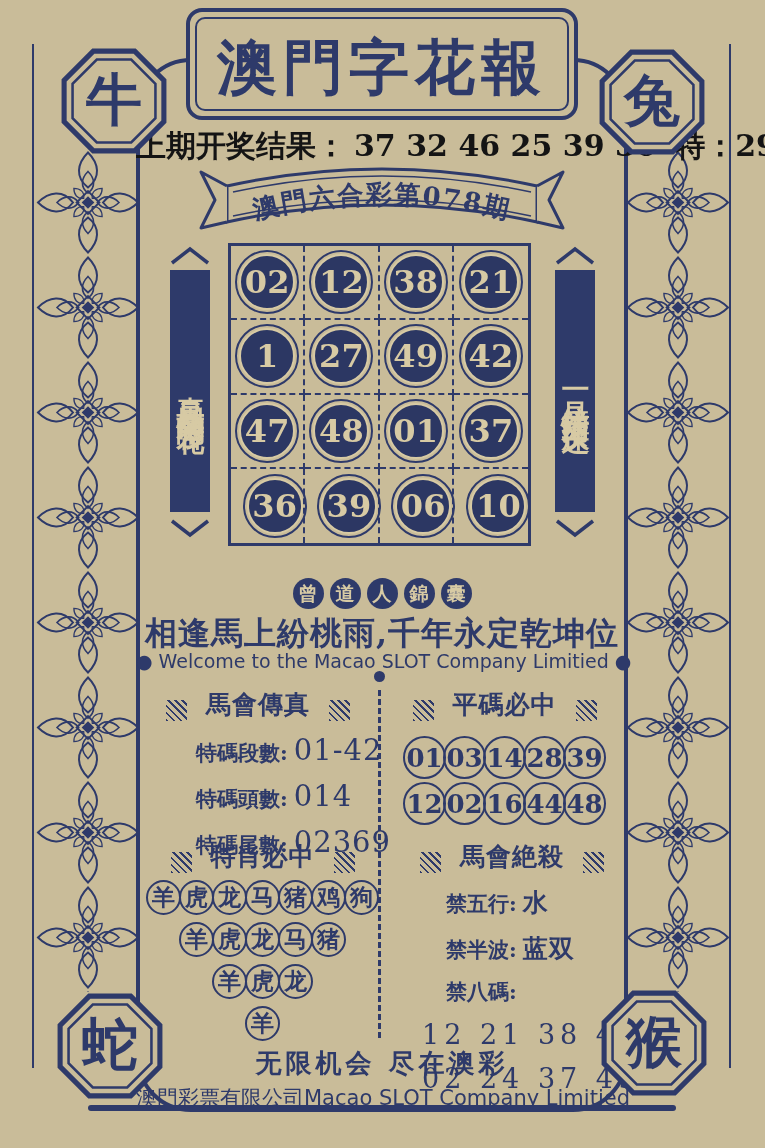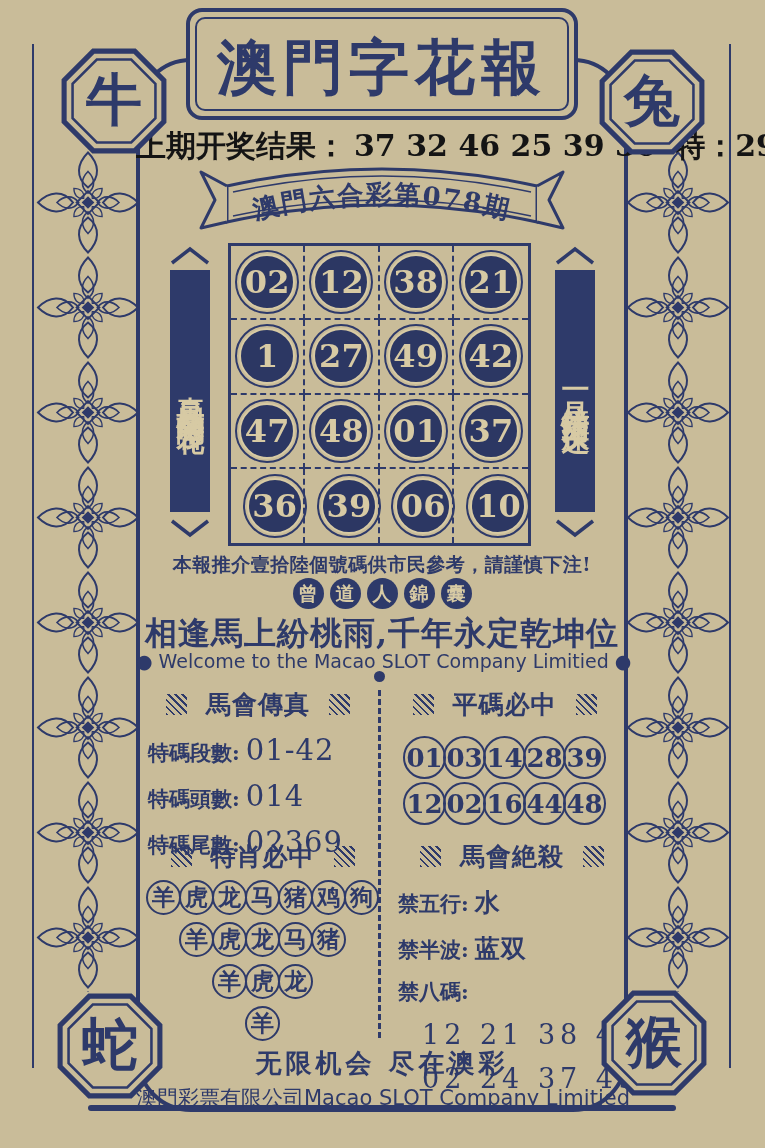--- a/index.html
+++ b/index.html
@@ -57,26 +57,26 @@
   .badge{width:31px;height:31px;border-radius:50%;background:var(--navy);color:var(--cream);
          display:flex;align-items:center;justify-content:center;font-size:19px;font-weight:bold;}
   .poem{left:136px;top:612px;width:492px;text-align:center;z-index:2;color:var(--navy);
         font-size:32px;font-weight:bold;letter-spacing:1px;white-space:nowrap;}
   .welcome{left:136px;top:650px;width:492px;text-align:center;z-index:2;color:var(--navy);
            font-family:"DejaVu Sans","Liberation Sans",sans-serif;font-size:19px;white-space:nowrap;}
   .div-dot{left:374px;top:671px;width:11px;height:11px;border-radius:50%;background:var(--navy);z-index:2;}
   .div-dash{left:378px;top:690px;height:348px;width:0;border-left:3px dashed var(--navy);z-index:2;}
   
   .sec{z-index:2;color:var(--navy);}
-  .sec-title{display:flex;align-items:center;justify-content:center;gap:19px;
+  .sec-title{display:flex;align-items:flex-end;justify-content:center;gap:19px;
              font-size:25px;font-weight:bold;letter-spacing:1px;white-space:nowrap;}
   .hatch{width:21px;height:21px;flex:0 0 auto;
          background:repeating-linear-gradient(45deg,var(--navy) 0 2px,transparent 2px 5px);}
   .kv{display:flex;align-items:baseline;margin-top:12px;white-space:nowrap;}
-  .kv .lbl{font-size:21px;font-weight:bold;}
+  .kv .lbl{font-size:21px;font-weight:bold;margin-left:48px;}
   .kv .val{font-size:29px;margin-left:6px;letter-spacing:1px;}
   .fax{left:148px;top:688px;width:220px;}
   .ping{left:392px;top:688px;width:225px;}
   .prow{display:flex;justify-content:center;margin-top:3px;}
   .prow:first-of-type{margin-top:15px;}
   .pnum{width:43px;height:43px;border:2.5px solid var(--navy);border-radius:50%;margin:0 -1.5px;
         display:flex;align-items:center;justify-content:center;font-size:26px;font-weight:bold;}
   .zodiac{left:140px;top:840px;width:245px;}
   .zrow{display:flex;justify-content:center;margin-top:7px;}
   .znum{width:35px;height:35px;border:2px solid var(--navy);border-radius:50%;margin:0 -1px;
@@ -256,21 +256,20 @@
         <span class="ball">39</span>
       </div>
       <div class="gcell">
         <span class="ball">06</span>
       </div>
       <div class="gcell">
         <span class="ball">10</span>
       </div>
     </div>
 
-  <div class="abs notice">本報推介壹拾陸個號碼供市民參考，請謹慎下注!</div>
 
   <div class="abs badges" id="tipster-badges">
       <span class="badge">曾</span>
       <span class="badge">道</span>
       <span class="badge">人</span>
       <span class="badge">錦</span>
       <span class="badge">囊</span>
     </div>
 
   <div class="abs poem">相逢馬上紛桃雨,千年永定乾坤位</div>

